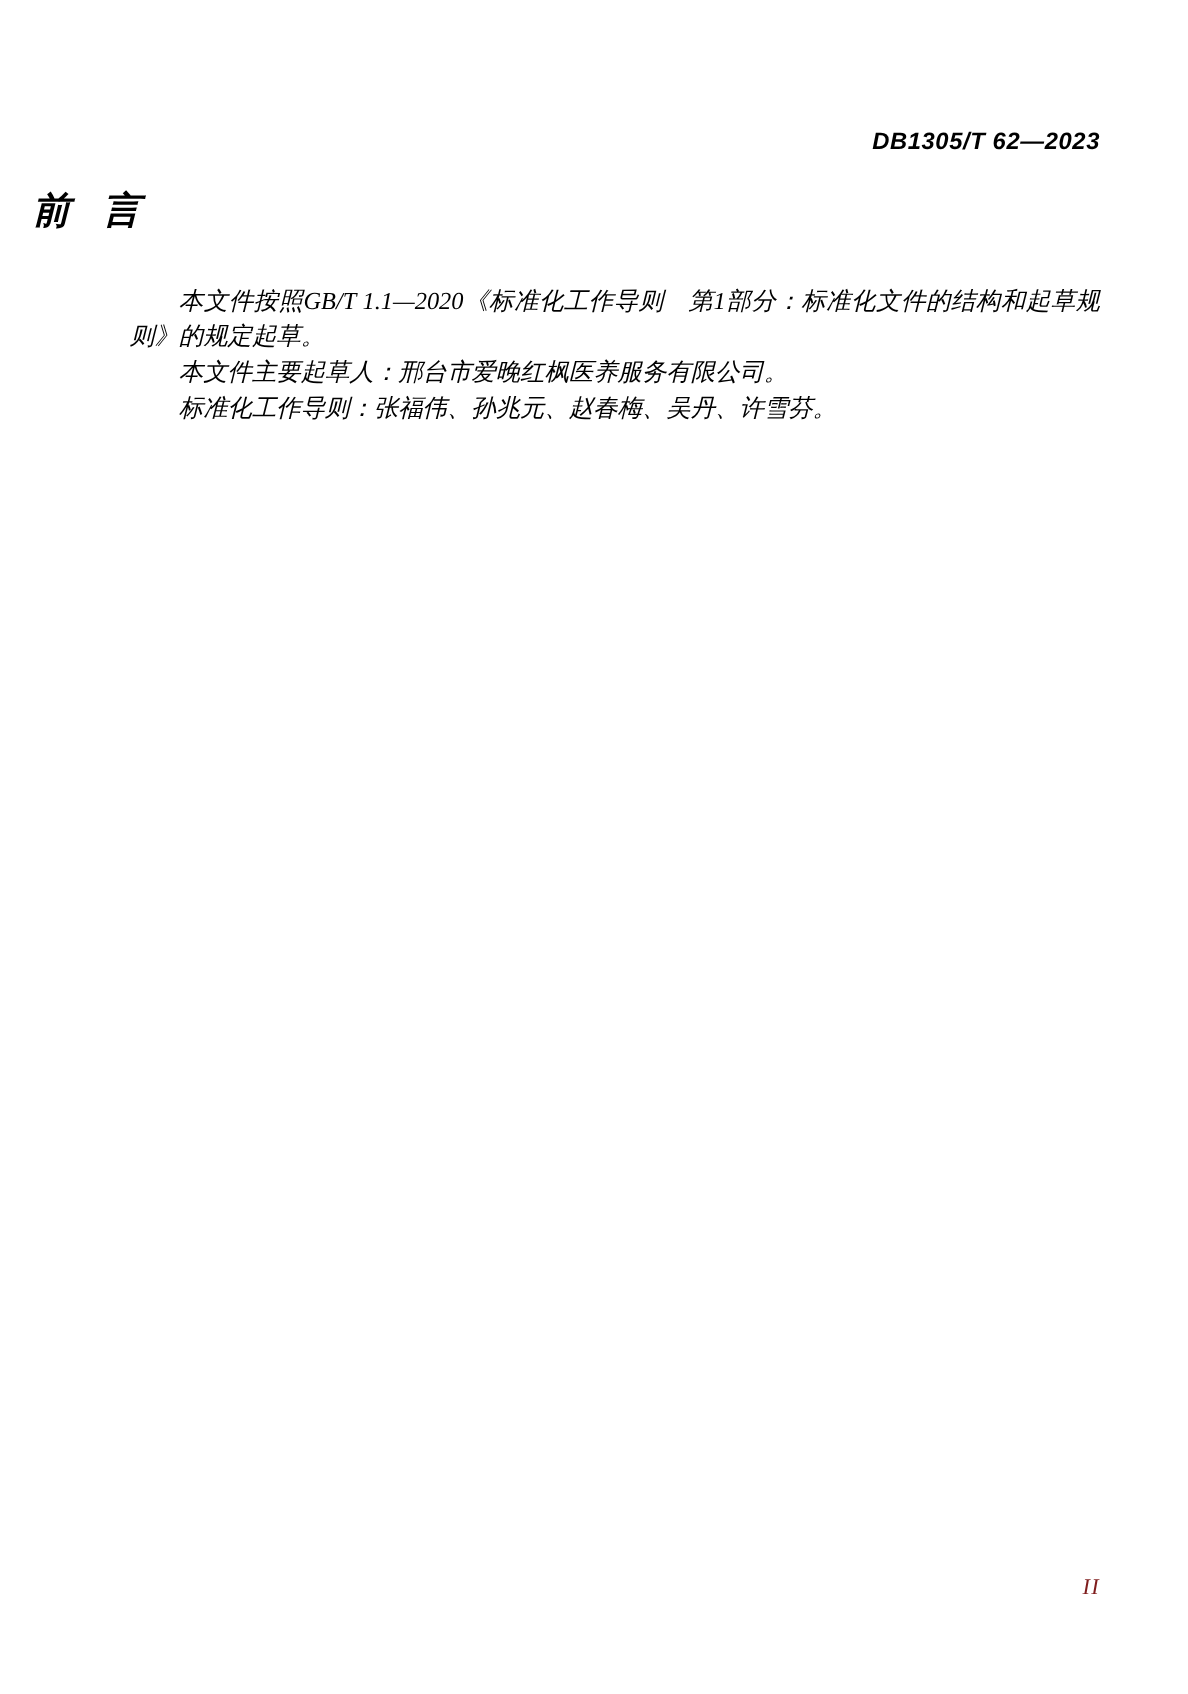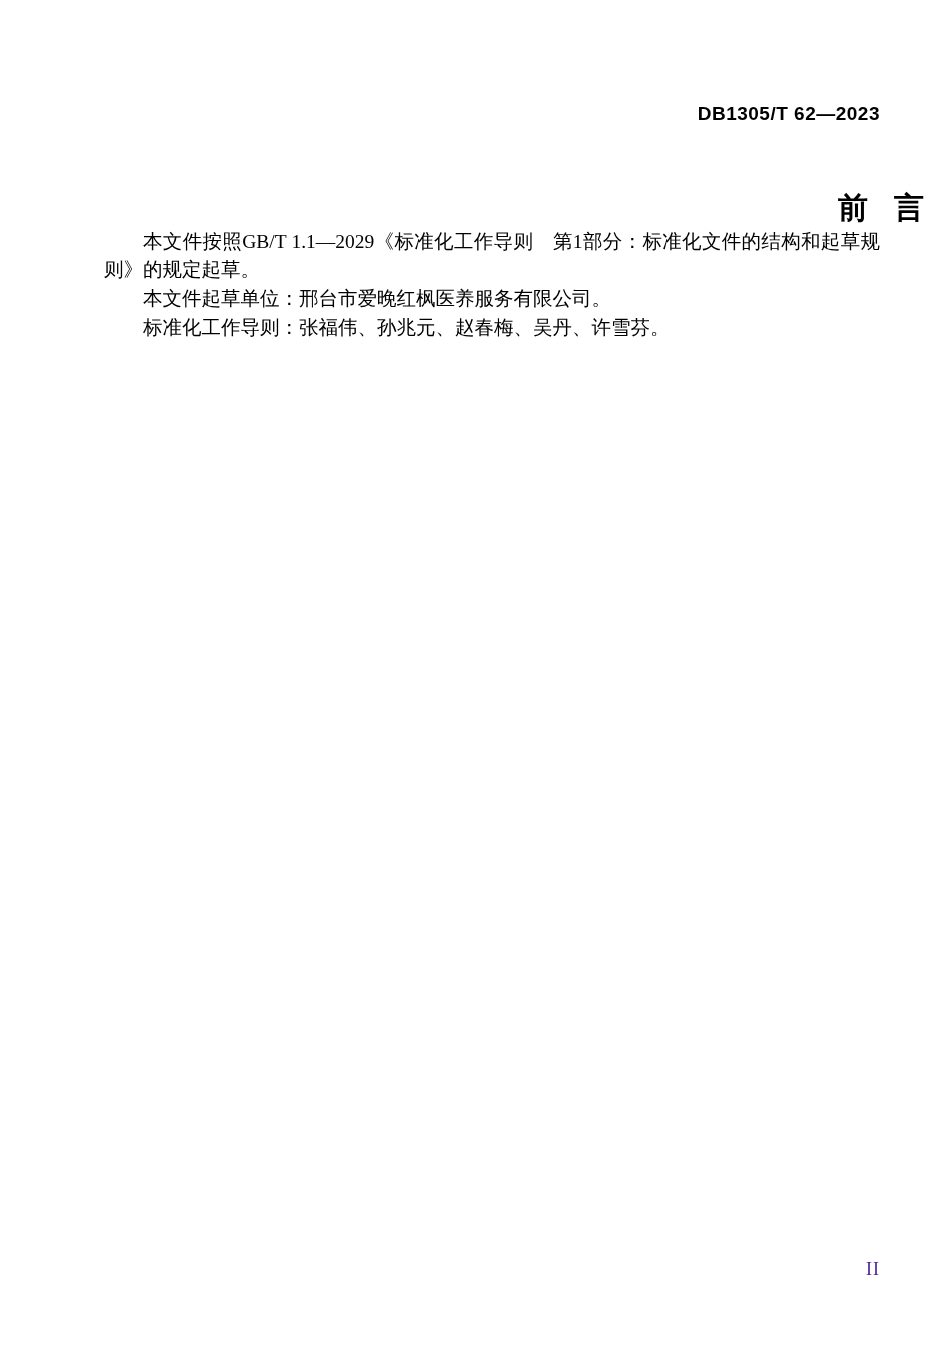--- a/index.html
+++ b/index.html
@@ -10,45 +10,45 @@
   body {
     font-family: "Liberation Serif", "DejaVu Serif", serif;
     color: #000000;
   }
   .page {
     position: relative;
     width: 950px;
     height: 1355px;
     background: #ffffff;
     overflow: hidden;
+    font-style: italic;
   }
   .header-std {
     position: absolute;
     top: 103px;
     right: 70px;
     font-family: "Liberation Sans", "DejaVu Sans", sans-serif;
     font-weight: bold;
     font-size: 19px;
     letter-spacing: 0.5px;
     color: #000;
     white-space: nowrap;
   }
   .doc-title {
     position: absolute;
     top: 148px;
     left: 0;
     width: 950px;
-    text-align: right;
+    text-align: left;
     font-family: "Liberation Serif", "DejaVu Serif", serif;
     font-weight: bold;
     font-size: 30px;
     letter-spacing: 26px;
     text-indent: 26px;
     color: #000;
-    margin-top: 40px;
   }
   .body-block {
     position: absolute;
     top: 228px;
     left: 104px;
     width: 776px;
   }
   .para {
     font-size: 19.5px;
     line-height: 28px;
@@ -58,34 +58,34 @@
   }
   .para.indent {
     text-indent: 39px;
   }
   .page-number {
     position: absolute;
     bottom: 75px;
     right: 70px;
     font-family: "Liberation Serif", "DejaVu Serif", serif;
     font-size: 18px;
-    color: #4c1d95;
+    color: #7f1d1d;
     letter-spacing: 1px;
   }
 </style>
 </head>
 <body>
 
 <div class="page">
 
   <div class="header-std">DB1305/T 62—2023</div>
 
   <div class="doc-title">前言</div>
 
   <div class="body-block">
-    <p class="para indent">本文件按照GB/T 1.1—2029《标准化工作导则　第1部分：标准化文件的结构和起草规则》的规定起草。</p>
-    <p class="para indent">本文件起草单位：邢台市爱晚红枫医养服务有限公司。</p>
+    <p class="para indent">本文件按照GB/T 1.1—2020《标准化工作导则　第1部分：标准化文件的结构和起草规则》的规定起草。</p>
+    <p class="para indent">本文件主要起草人：邢台市爱晚红枫医养服务有限公司。</p>
     <p class="para indent">标准化工作导则：张福伟、孙兆元、赵春梅、吴丹、许雪芬。</p>
   </div>
 
   <div class="page-number">II</div>
 
 </div>
 
 </body></html>

